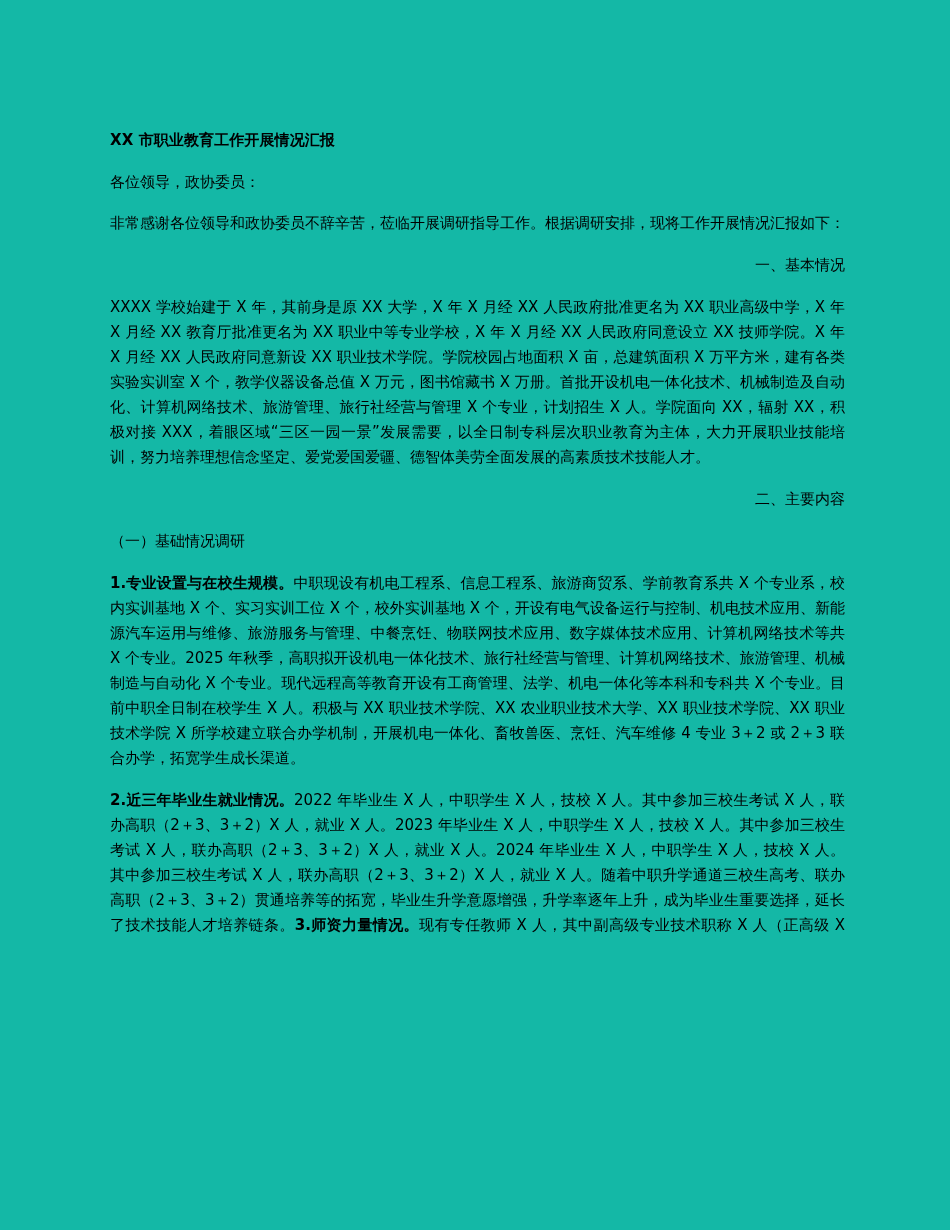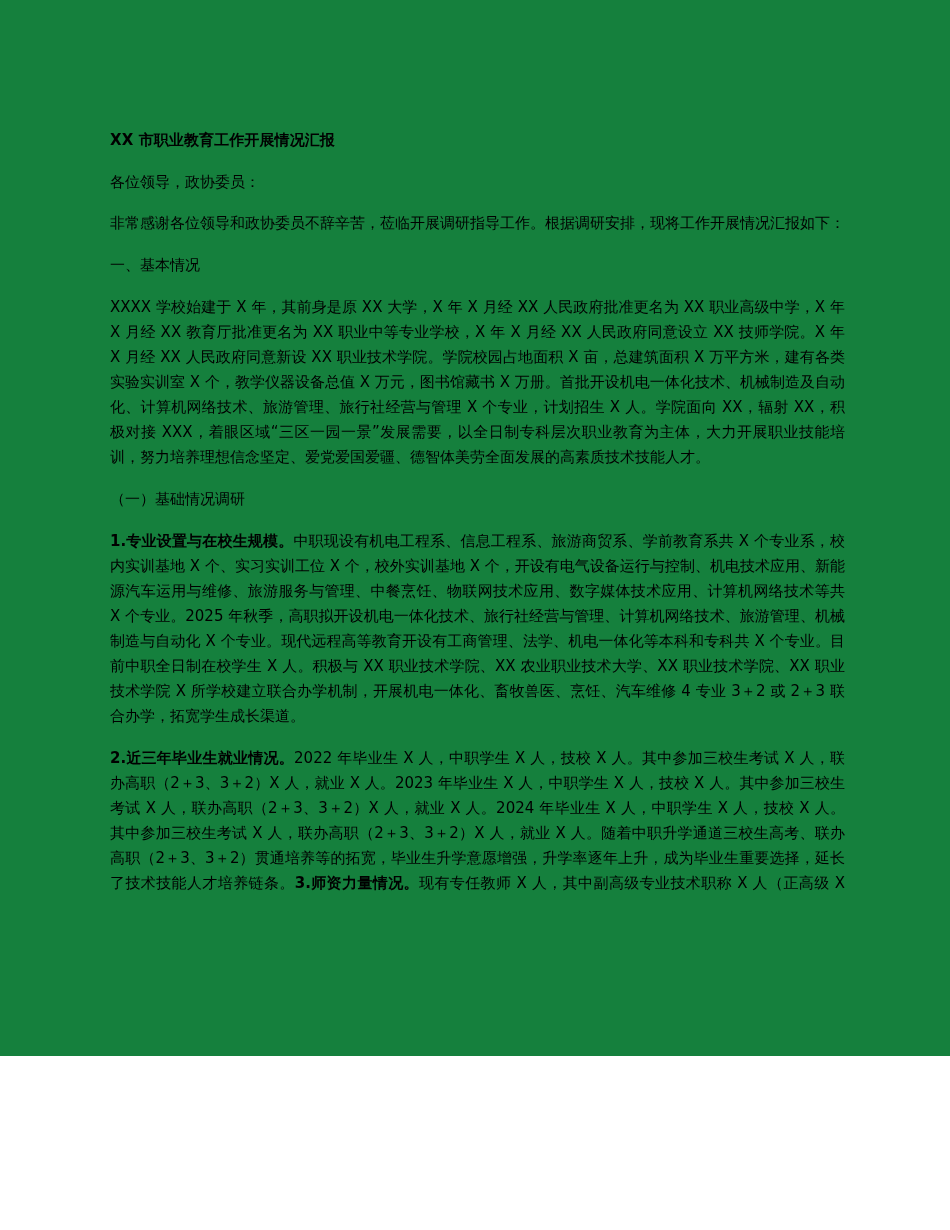--- a/index.html
+++ b/index.html
@@ -12,22 +12,22 @@
     height: 1230px;
     overflow: hidden;
     font-family: "DejaVu Sans", "Liberation Sans", sans-serif;
     color: #000000;
     -webkit-font-smoothing: antialiased;
   }
 
   #page {
     position: relative;
     width: 950px;
-    height: 1056px;
-    background: #15803d;
+    height: 1230px;
+    background: #14b8a6;
     box-sizing: border-box;
     padding: 128px 105px 0 110px;
   }
 
   .doc-title {
     font-size: 15px;
     font-weight: bold;
     line-height: 25px;
     margin: 0 0 17px 0;
     letter-spacing: 0.1px;
@@ -49,20 +49,21 @@
     text-justify: inter-character;
     word-break: break-all;
     letter-spacing: 0px;
   }
 
   .heading-1 {
     font-size: 15px;
     font-weight: normal;
     line-height: 25px;
     margin: 0 0 17px 0;
+    text-align: right;
   }
 
   .heading-2 {
     font-size: 15px;
     font-weight: normal;
     line-height: 25px;
     margin: 0 0 17px 0;
   }
 
   .b { font-weight: bold; }
@@ -80,20 +81,21 @@
   <h1 class="doc-title">XX 市职业教育工作开展情况汇报</h1>
 
   <p class="salutation">各位领导，政协委员：</p>
 
   <p class="para">非常感谢各位领导和政协委员不辞辛苦，莅临开展调研指导工作。根据调研安排，现将工作开展情况汇报如下：</p>
 
   <h2 class="heading-1">一、基本情况</h2>
 
   <p class="para">XXXX 学校始建于 X 年，其前身是原 XX 大学，X 年 X 月经 XX 人民政府批准更名为 XX 职业高级中学，X 年 X 月经 XX 教育厅批准更名为 XX 职业中等专业学校，X 年 X 月经 XX 人民政府同意设立 XX 技师学院。X 年 X 月经 XX 人民政府同意新设 XX 职业技术学院。学院校园占地面积 X 亩，总建筑面积 X 万平方米，建有各类实验实训室 X 个，教学仪器设备总值 X 万元，图书馆藏书 X 万册。首批开设机电一体化技术、机械制造及自动化、计算机网络技术、旅游管理、旅行社经营与管理 X 个专业，计划招生 X 人。学院面向 XX，辐射 XX，积极对接 XXX，着眼区域“三区一园一景”发展需要，以全日制专科层次职业教育为主体，大力开展职业技能培训，努力培养理想信念坚定、爱党爱国爱疆、德智体美劳全面发展的高素质技术技能人才。</p>
 
+  <h2 class="heading-1">二、主要内容</h2>
 
   <h3 class="heading-2">（一）基础情况调研</h3>
 
   <p class="para"><span class="b">1.专业设置与在校生规模。</span><span>中职现设有机电工程系、信息工程系、旅游商贸系、学前教育系共 X 个专业系，校内实训基地 X 个、实习实训工位 X 个，校外实训基地 X 个，开设有电气设备运行与控制、机电技术应用、新能源汽车运用与维修、旅游服务与管理、中餐烹饪、物联网技术应用、数字媒体技术应用、计算机网络技术等共 X 个专业。2025 年秋季，高职拟开设机电一体化技术、旅行社经营与管理、计算机网络技术、旅游管理、机械制造与自动化 X 个专业。现代远程高等教育开设有工商管理、法学、机电一体化等本科和专科共 X 个专业。目前中职全日制在校学生 X 人。积极与 XX 职业技术学院、XX 农业职业技术大学、XX 职业技术学院、XX 职业技术学院 X 所学校建立联合办学机制，开展机电一体化、畜牧兽医、烹饪、汽车维修 4 专业 3＋2 或 2＋3 联合办学，拓宽学生成长渠道。</span></p>
 
   <p class="para clip-last"><span class="b">2.近三年毕业生就业情况。</span><span>2022 年毕业生 X 人，中职学生 X 人，技校 X 人。其中参加三校生考试 X 人，联办高职（2＋3、3＋2）X 人，就业 X 人。2023 年毕业生 X 人，中职学生 X 人，技校 X 人。其中参加三校生考试 X 人，联办高职（2＋3、3＋2）X 人，就业 X 人。2024 年毕业生 X 人，中职学生 X 人，技校 X 人。其中参加三校生考试 X 人，联办高职（2＋3、3＋2）X 人，就业 X 人。随着中职升学通道三校生高考、联办高职（2＋3、3＋2）贯通培养等的拓宽，毕业生升学意愿增强，升学率逐年上升，成为毕业生重要选择，延长了技术技能人才培养链条。</span><span class="b">3.师资力量情况。</span><span>现有专任教师 X 人，其中副高级专业技术职称 X 人（正高级 X 人）、研究生学历 X 人、国家级大赛裁判 X 人、XX 级大赛裁判 X 人、XX 职业教育专家库成员 X 人、“XX 工匠”X 人、XX 级思政名师 X 人、“XX 名师”X 人、XX 级名班主任 X 人、XX 职业教育专家库成员 X 人、X 级学科带头人 X 人、X 级骨干教师 X 人，市级高层次人才工作室 X 个、市级大师工作室 X 个、市级学科带头人 X 人、市级骨干教师 X 人，XX 认定的“双师型”教师 X 人。根据专业教学实际需求，灵活聘请兼职教师，采取灵活的形式聘用企业能工巧匠来校授课，或学生企业实习期间，每个专业都可以达到 X 名企业高技能人才或工程技术人员担任“双师引导”主授课人员。落实 5 年一轮教师下企业制</span></p>
 
 </div>
 
 </body></html>

